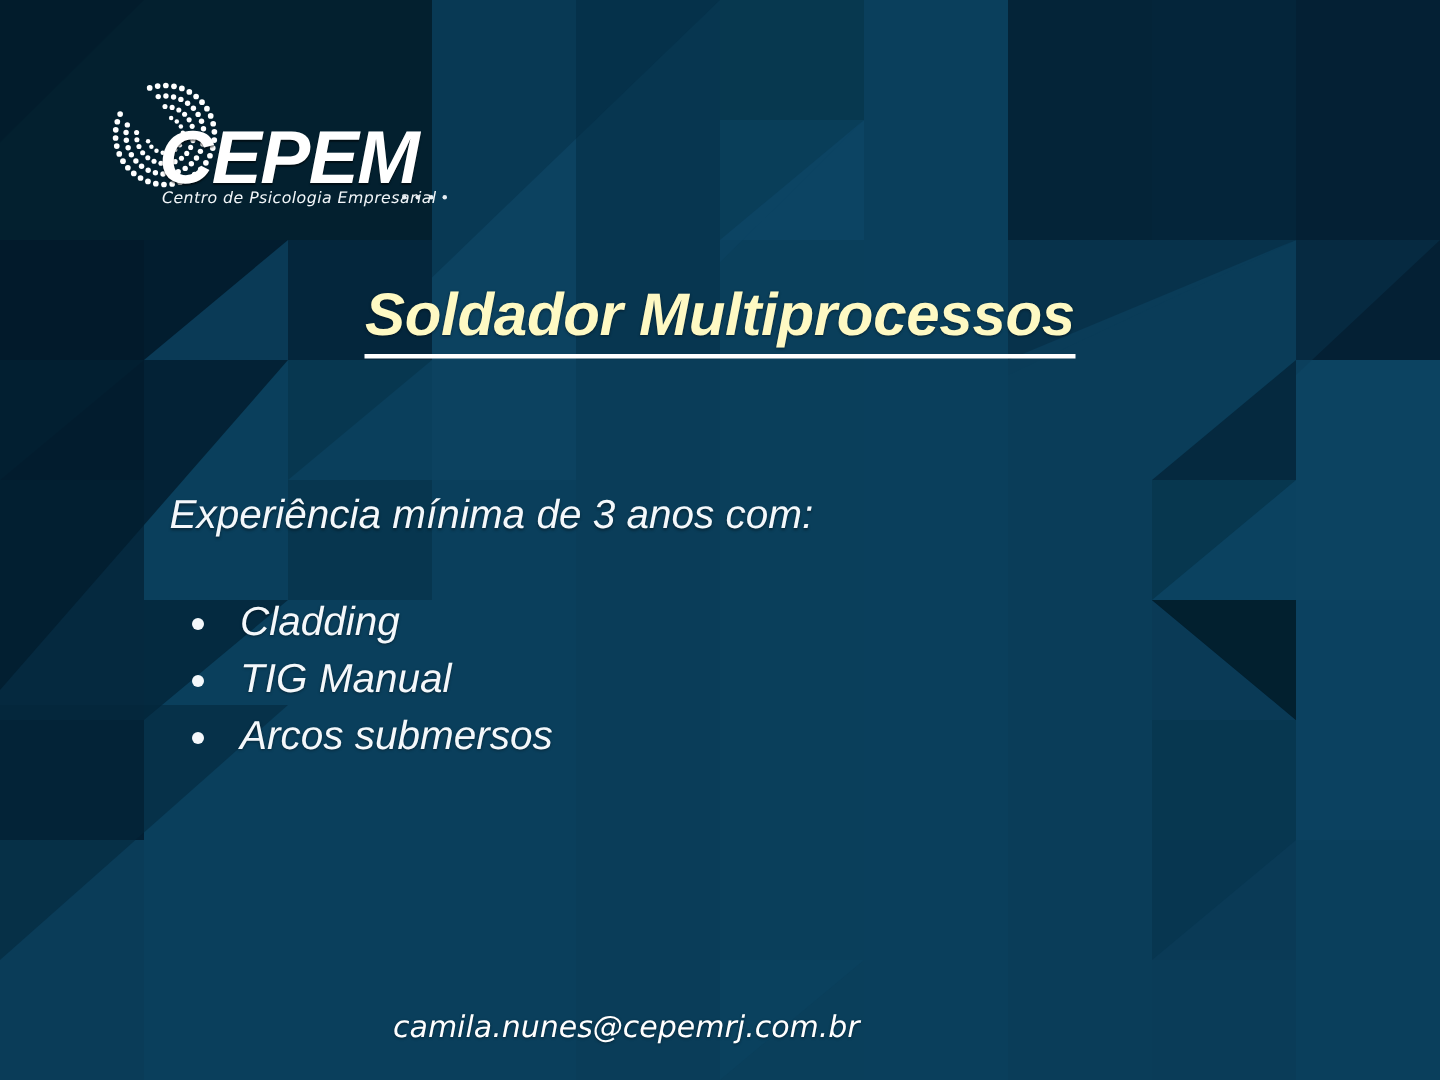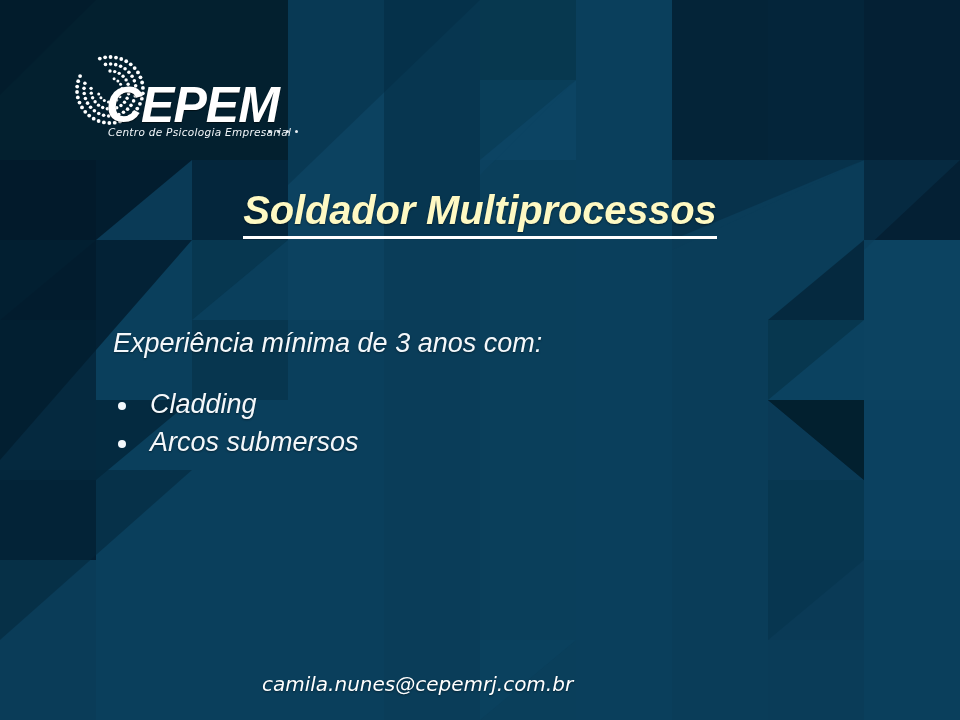--- a/index.html
+++ b/index.html
@@ -109,21 +109,21 @@
     font-size: 27px;
     color: #f4f8fb;
     text-shadow: 0 1px 2px rgba(0,0,0,.4);
     white-space: nowrap;
   }
 
   ul.bullets {
     position: absolute;
     left: 113px;
     top: 390px;
-    margin: 0;
+    margin: 10px;
     padding: 0;
     list-style: none;
   }
   ul.bullets li {
     position: relative;
     padding-left: 37px;
     margin-bottom: 9px;
     font-size: 27px;
     color: #f4f8fb;
     line-height: 1.08;
@@ -409,20 +409,24 @@
 
     <div class="lead">Experiência mínima de 3 anos com:</div>
 
     <ul class="bullets">
       <li>
         <span class="bullet-dot"></span>
         <span>Cladding</span>
       </li>
       <li>
         <span class="bullet-dot"></span>
+        <span>TIG Manual</span>
+      </li>
+      <li>
+        <span class="bullet-dot"></span>
         <span>Arcos submersos</span>
       </li>
     </ul>
 
 
     <div class="email">camila.nunes@cepemrj.com.br</div>
 
   </div>
 </div>
 

